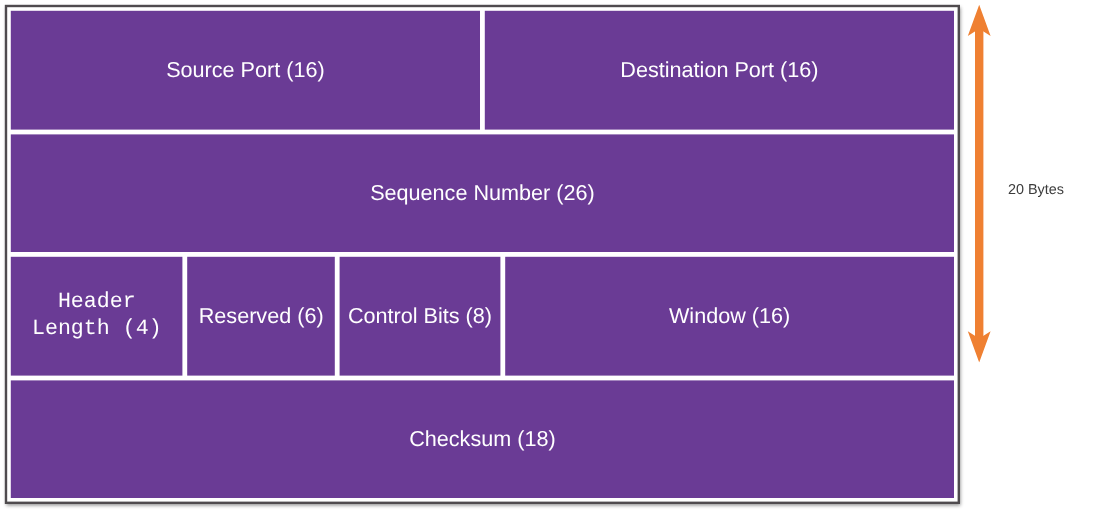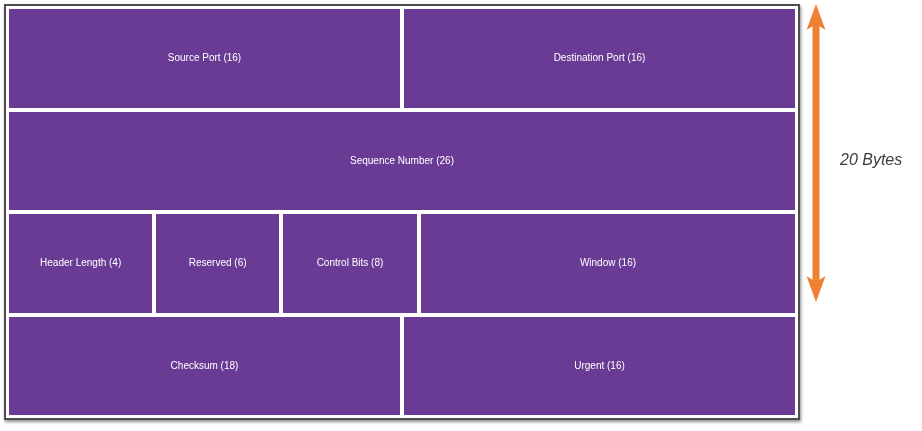--- a/index.html
+++ b/index.html
@@ -40,47 +40,46 @@
     min-height: 0;
   }
 
   .cell {
     background: var(--field-fill);
     color: var(--cell-text);
     display: flex;
     align-items: center;
     justify-content: center;
     text-align: center;
-    font-size: 10px;
+    font-size: 18px;
     line-height: 1.25;
     padding: 12px 6px;
     flex: 1 1 0;
   }
   .cell.data { background: var(--data-fill); }
 
   
-  .w-hl  { flex-grow: 140; }
+  .w-hl  { flex-grow: 140; font-family: Liberation Mono, monospace; }
   .w-res { flex-grow: 118; }
   .w-cb  { flex-grow: 130; }
   .w-win { flex-grow: 386; }
 
   .arrow-svg {
     position: absolute;
     left: 804px; top: 4px;
     width: 24px; height: 298px;
   }
   .arrow-svg .stroke { fill: var(--arrow); }
 
   .bytes-label {
     position: absolute;
     left: 840px; top: 151px;
-    font-size: 16px;
+    font-size: 12px;
     color: var(--label-text);
     white-space: nowrap;
-    font-style: italic;
   }
 </style>
 </head>
 <body>
 
 <div class="frame">
 
   <div class="row">
     <div class="cell">Source Port (16)</div>
     <div class="cell">Destination Port (16)</div>
@@ -93,21 +92,20 @@
 
   <div class="row">
     <div class="cell w-hl">Header Length (4)</div>
     <div class="cell w-res">Reserved (6)</div>
     <div class="cell w-cb">Control Bits (8)</div>
     <div class="cell w-win">Window (16)</div>
   </div>
 
   <div class="row">
     <div class="cell">Checksum (18)</div>
-    <div class="cell">Urgent (16)</div>
   </div>
 
 
 
 </div>
 
 <svg class="arrow-svg" viewBox="0 0 24 298" aria-hidden="true">
   <rect class="stroke" x="8.5" y="18" width="7" height="262"></rect>
   <polygon class="stroke" points="12,0 2.5,26 12,20 21.5,26"></polygon>
   <polygon class="stroke" points="12,298 2.5,272 12,278 21.5,272"></polygon>

